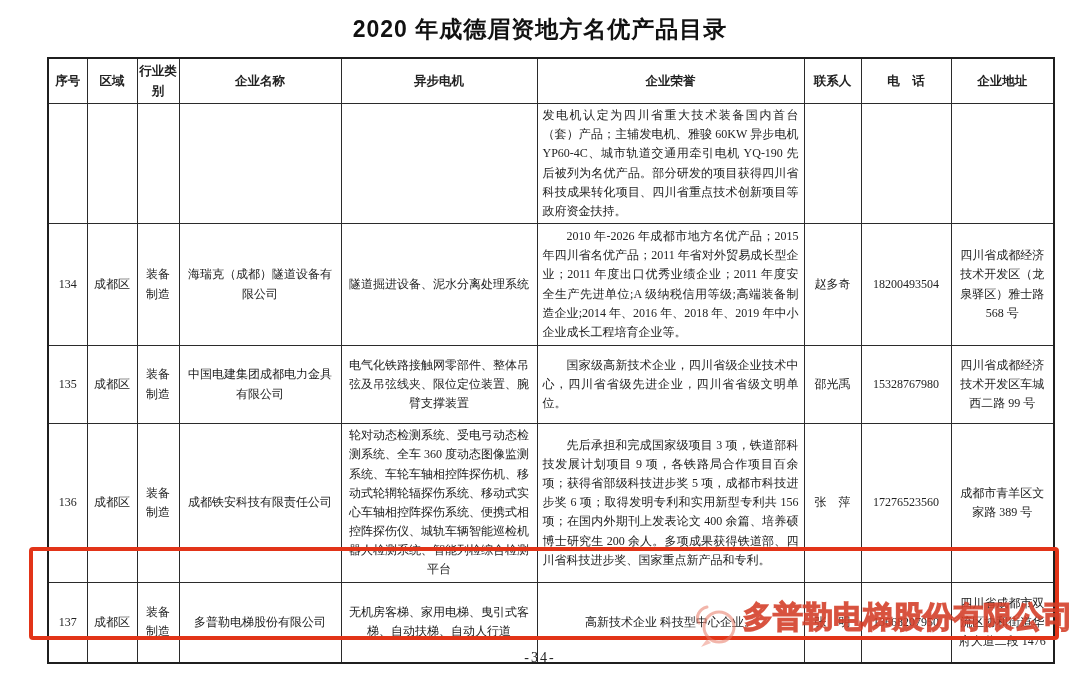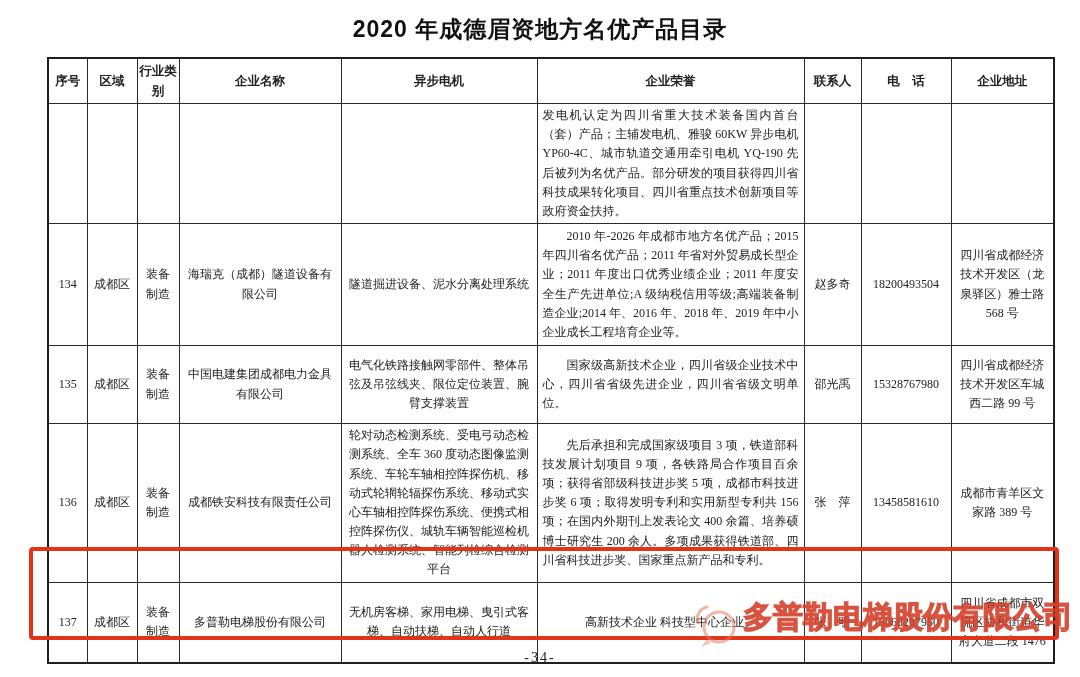--- a/index.html
+++ b/index.html
@@ -110,21 +110,21 @@
         <td class="l">四川省成都经济技术开发区车城西二路 99 号</td>
       </tr>
       <tr>
         <td class="c">136</td>
         <td class="c">成都区</td>
         <td class="c">装备制造</td>
         <td class="l">成都铁安科技有限责任公司</td>
         <td class="l">轮对动态检测系统、受电弓动态检测系统、全车 360 度动态图像监测系统、车轮车轴相控阵探伤机、移动式轮辋轮辐探伤系统、移动式实心车轴相控阵探伤系统、便携式相控阵探伤仪、城轨车辆智能巡检机器人检测系统、智能列检综合检测平台</td>
         <td class="h ind">先后承担和完成国家级项目 3 项，铁道部科技发展计划项目 9 项，各铁路局合作项目百余项；获得省部级科技进步奖 5 项，成都市科技进步奖 6 项；取得发明专利和实用新型专利共 156 项；在国内外期刊上发表论文 400 余篇、培养硕博士研究生 200 余人。多项成果获得铁道部、四川省科技进步奖、国家重点新产品和专利。</td>
         <td class="c">张　萍</td>
-        <td class="c">13458581610</td>
+        <td class="c">17276523560</td>
         <td class="l">成都市青羊区文家路 389 号</td>
       </tr>
       <tr>
         <td class="c">137</td>
         <td class="c">成都区</td>
         <td class="c">装备制造</td>
         <td class="l">多普勒电梯股份有限公司</td>
         <td class="l">无机房客梯、家用电梯、曳引式客梯、自动扶梯、自动人行道</td>
         <td class="l">高新技术企业 科技型中心企业。</td>
         <td class="c">张　明</td>

